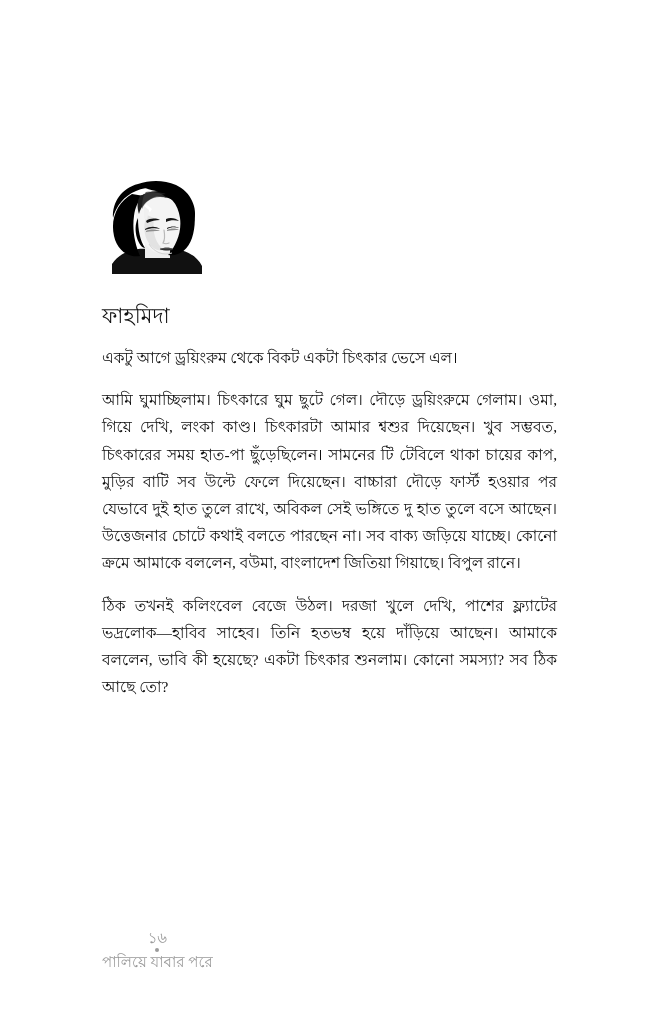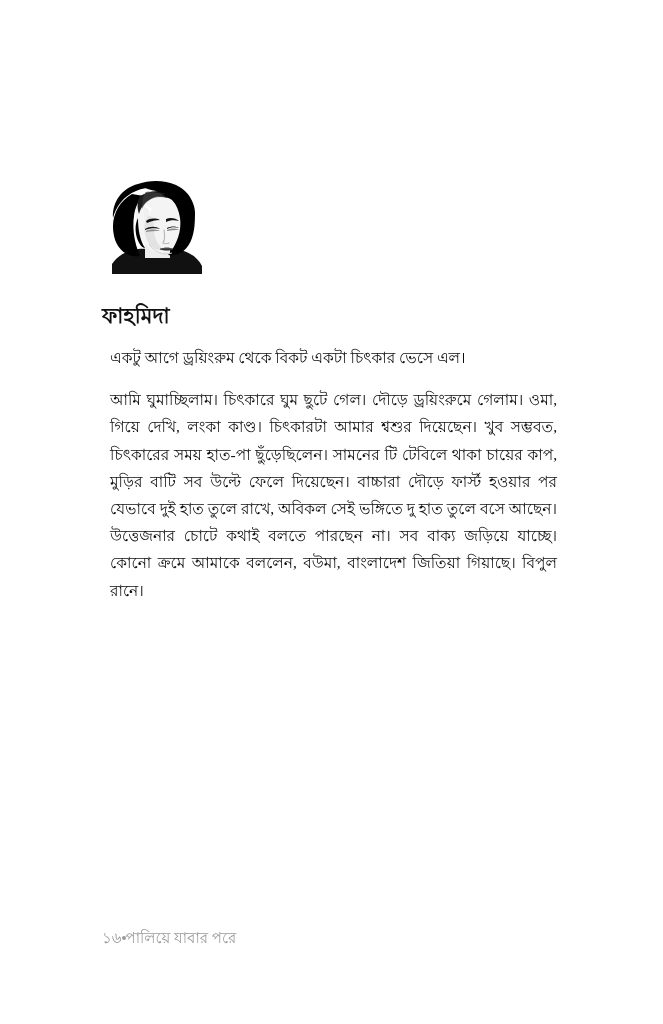--- a/index.html
+++ b/index.html
@@ -40,59 +40,60 @@
     width: 108px;
     height: 96px;
   }
 
   
   .chapter-title {
     position: absolute;
     left: 0;
     top: 288px;
     font-family: "Liberation Sans", "DejaVu Sans", sans-serif;
-    font-weight: bold;
+    font-weight: normal;
     font-size: 21px;
     line-height: 28px;
     color: #111111;
     letter-spacing: 0.1px;
   }
 
   
   .body-text {
     position: absolute;
     left: 0;
     top: 344px;
     width: 455px;
     font-family: "Liberation Serif", "DejaVu Serif", serif;
     font-size: 15.4px;
     line-height: 27.2px;
     color: #0d0d0d;
     text-align: justify;
     text-justify: inter-word;
   }
   .body-text p {
-    margin: 0 0 15px 8px;
+    margin: 0 0 15px 0;
     text-align: justify;
   }
   .body-text p:last-child {
     margin-bottom: 0;
   }
 
   
   .footer {
     position: absolute;
     left: 0;
     top: 928px;
     display: flex;
     align-items: center;
     font-family: "Liberation Serif", "DejaVu Serif", serif;
     font-size: 15px;
     line-height: 20px;
     color: #9b9b9b;
+    flex-direction: column;
   }
   .footer .dot {
     width: 4px;
     height: 4px;
     border-radius: 50%;
     background: #9b9b9b;
     display: inline-block;
     flex: 0 0 auto;
   }
 </style>
@@ -152,20 +153,21 @@
           <path d="M36 40 C36 52 38 62 43 70 C40 70 37 66 35 60 C33 53 33 46 36 40 Z" fill="#000000"></path>
         </g>
       </svg>
     </div>
 
     <h1 class="chapter-title">ফাহমিদা</h1>
 
     <div class="body-text">
       <p>একটু আগে ড্রয়িংরুম থেকে বিকট একটা চিৎকার ভেসে এল।</p>
       <p>আমি ঘুমাচ্ছিলাম। চিৎকারে ঘুম ছুটে গেল। দৌড়ে ড্রয়িংরুমে গেলাম। ওমা, গিয়ে দেখি, লংকা কাণ্ড। চিৎকারটা আমার শ্বশুর দিয়েছেন। খুব সম্ভবত, চিৎকারের সময় হাত-পা ছুঁড়েছিলেন। সামনের টি টেবিলে থাকা চায়ের কাপ, মুড়ির বাটি সব উল্টে ফেলে দিয়েছেন। বাচ্চারা দৌড়ে ফার্স্ট হওয়ার পর যেভাবে দুই হাত তুলে রাখে, অবিকল সেই ভঙ্গিতে দু হাত তুলে বসে আছেন। উত্তেজনার চোটে কথাই বলতে পারছেন না। সব বাক্য জড়িয়ে যাচ্ছে। কোনো ক্রমে আমাকে বললেন, বউমা, বাংলাদেশ জিতিয়া গিয়াছে। বিপুল রানে।</p>
+      <p>ঠিক তখনই কলিংবেল বেজে উঠল। দরজা খুলে দেখি, পাশের ফ্ল্যাটের ভদ্রলোক—হাবিব সাহেব। তিনি হতভম্ব হয়ে দাঁড়িয়ে আছেন। আমাকে বললেন, ভাবি কী হয়েছে? একটা চিৎকার শুনলাম। কোনো সমস্যা? সব ঠিক আছে তো?</p>
     </div>
 
     <div class="footer">
       <span>১৬</span>
       <span class="dot"></span>
       <span>পালিয়ে যাবার পরে</span>
     </div>
 
   </div>
 </div>

